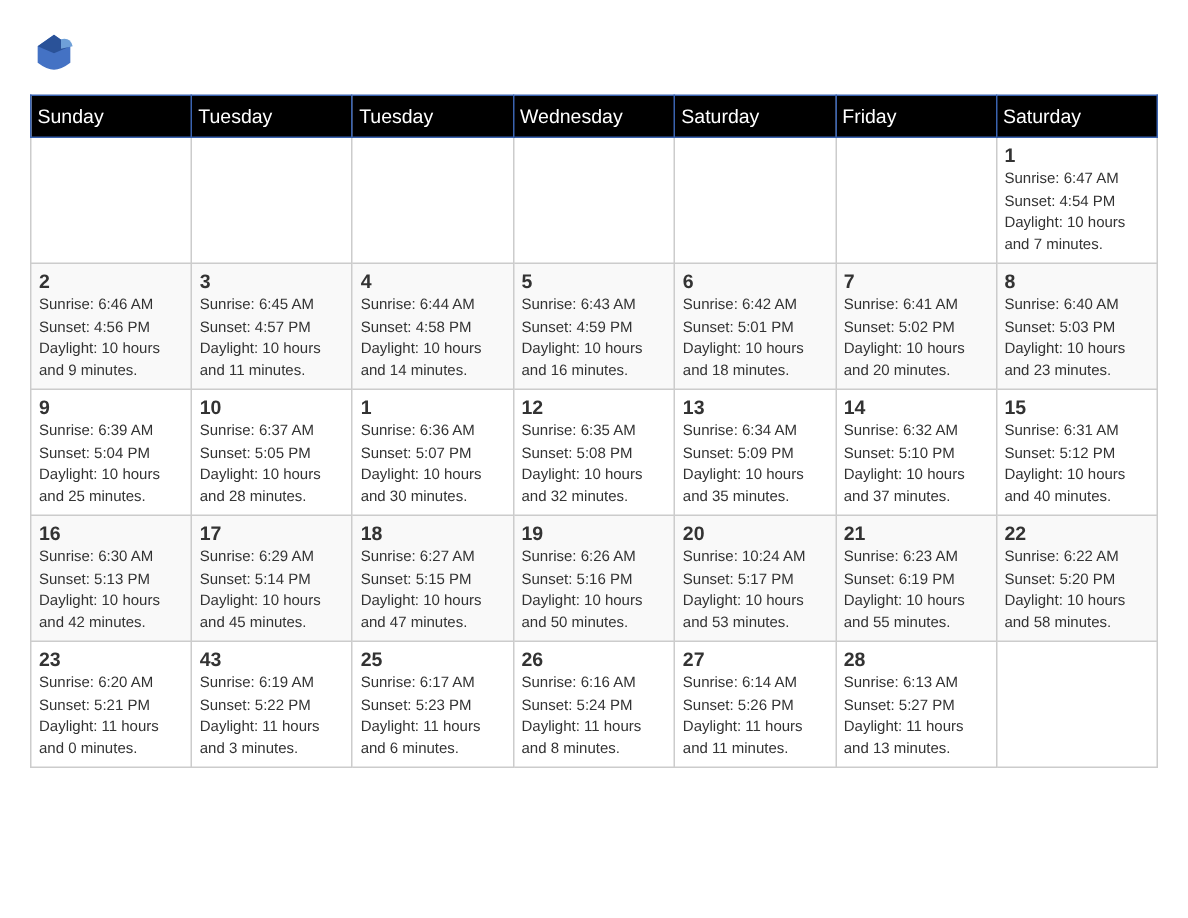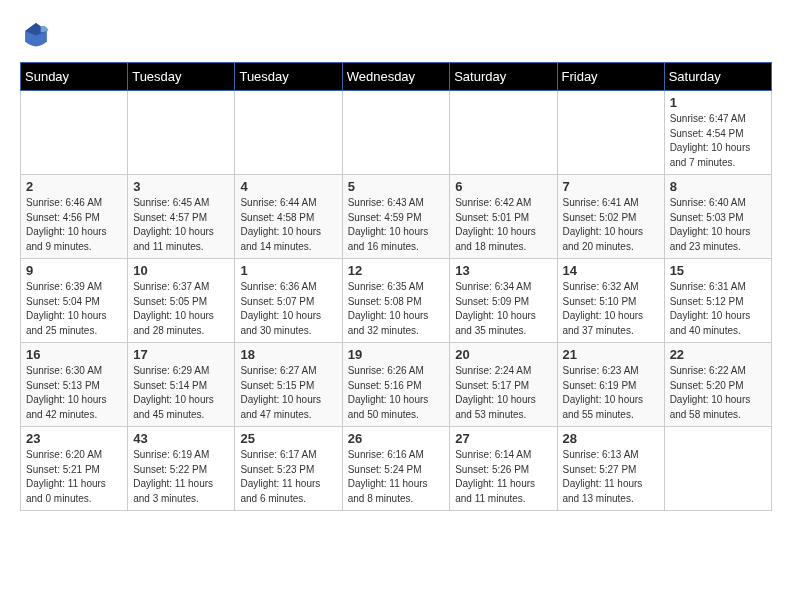--- a/index.html
+++ b/index.html
@@ -242,21 +242,21 @@
 Daylight: 10 hours and 47 minutes.</div>
         </td>
         <td>
           <span class="day-num">19</span>
           <div class="day-info">Sunrise: 6:26 AM
 Sunset: 5:16 PM
 Daylight: 10 hours and 50 minutes.</div>
         </td>
         <td>
           <span class="day-num">20</span>
-          <div class="day-info">Sunrise: 2:24 AM
+          <div class="day-info">Sunrise: 10:24 AM
 Sunset: 5:17 PM
 Daylight: 10 hours and 53 minutes.</div>
         </td>
         <td>
           <span class="day-num">21</span>
           <div class="day-info">Sunrise: 6:23 AM
 Sunset: 6:19 PM
 Daylight: 10 hours and 55 minutes.</div>
         </td>
         <td>

